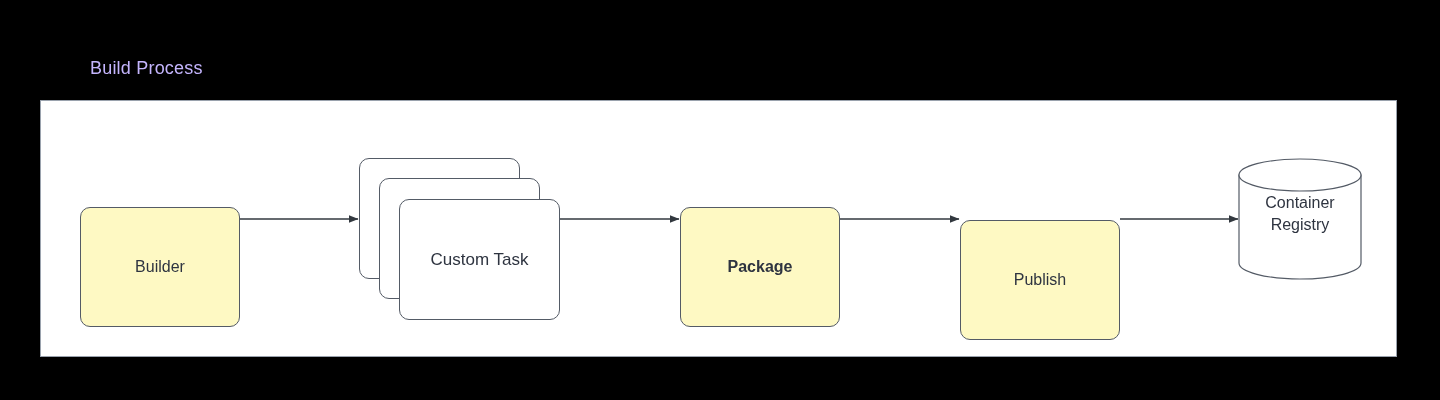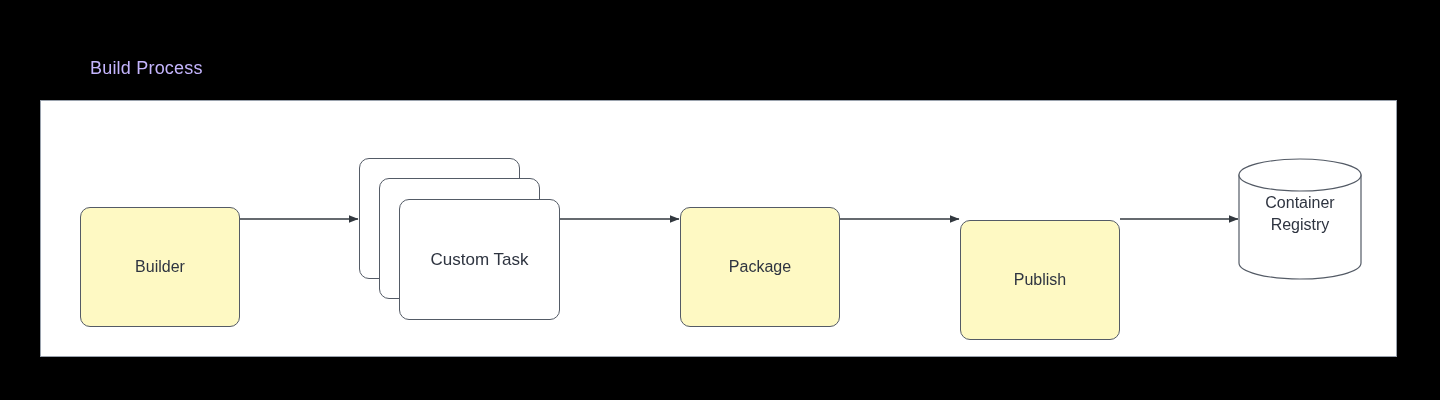--- a/index.html
+++ b/index.html
@@ -143,21 +143,21 @@
       <span class="stack-label">Custom Task</span>
     </div>
     <div class="stack-card c2">
       <span class="stack-label">Custom Task</span>
     </div>
     <div class="stack-card c3">
       <span class="stack-label">Custom Task</span>
     </div>
   </div>
 
-  <div class="node" style="left:680px; top:159px; width:160px; height:120px;">
+  <div class="node" style="left:680px; top:159px; width:160px; height:120px;font-weight:bold;">
     <span class="node-label">Package</span>
   </div>
 
   <div class="node" style="left:960px; top:172px; width:160px; height:120px;">
     <span class="node-label">Publish</span>
   </div>
 
   <svg class="cyl-svg" viewBox="0 0 124 122" width="124" height="122">
     <path d="M1,17 L1,105 A61,16 0 0 0 123,105 L123,17 Z" fill="#ffffff" stroke="#545b66" stroke-width="1.2"></path>
     <ellipse cx="62" cy="17" rx="61" ry="16" fill="#ffffff" stroke="#545b66" stroke-width="1.2"></ellipse>

